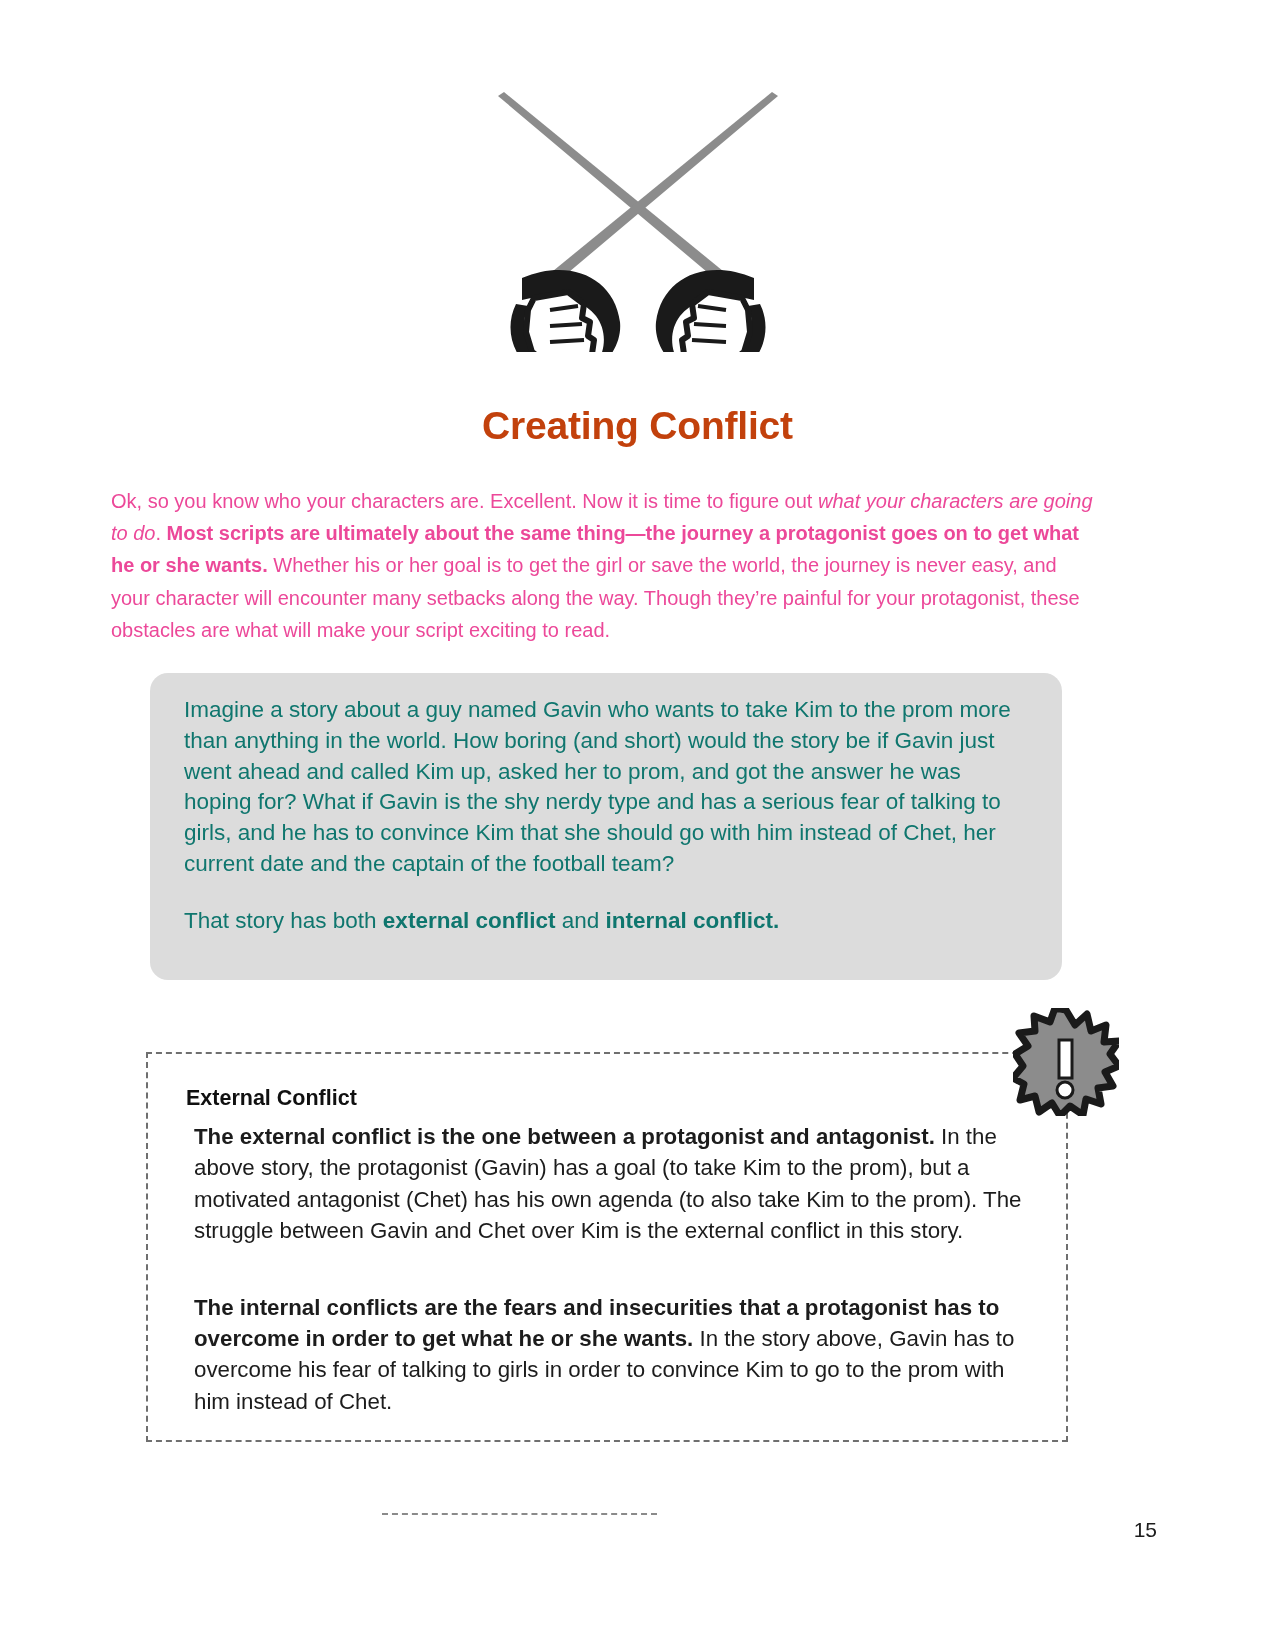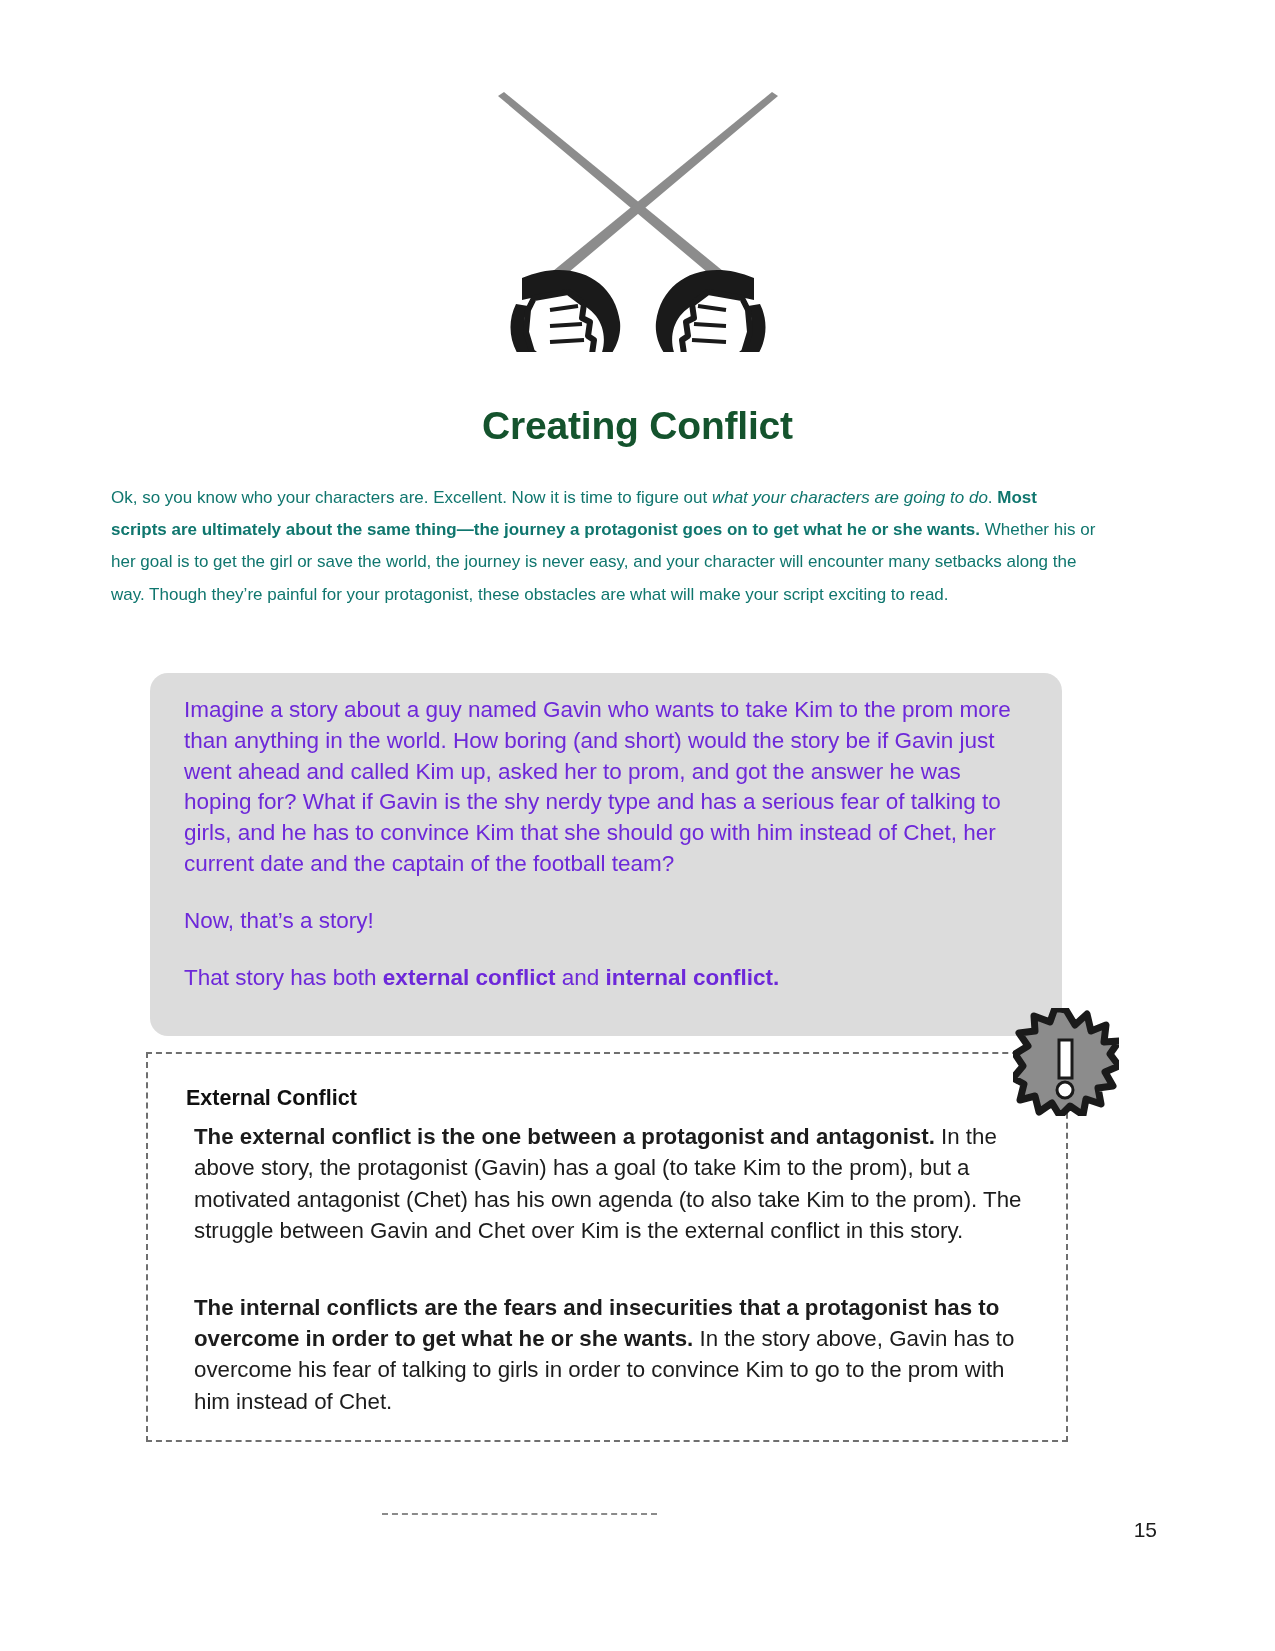--- a/index.html
+++ b/index.html
@@ -38,32 +38,32 @@
   
   .page-title {
     position: absolute;
     left: 0;
     right: 0;
     top: 378px;
     text-align: center;
     font-size: 39px;
     font-weight: bold;
     letter-spacing: -0.2px;
-    color: #14532d;
+    color: #c2410c;
   }
 
   
   .intro {
     position: absolute;
     left: 111px;
     top: 465px;
     width: 985px;
-    font-size: 17px;
+    font-size: 20px;
     line-height: 32.2px;
-    color: #0f766e;
+    color: #ec4899;
     text-align: left;
   }
   .intro i { font-style: italic; }
   .intro b { font-weight: bold; }
 
   
   .gray-box {
     position: absolute;
     left: 150px;
     top: 673px;
@@ -71,21 +71,21 @@
     min-height: 307px;
     background: #dcdcdc;
     border-radius: 18px;
     box-sizing: border-box;
     padding: 22px 34px 26px 34px;
   }
   .gray-box p {
     margin: 0 0 26px 0;
     font-size: 22.5px;
     line-height: 30.8px;
-    color: #6d28d9;
+    color: #0f766e;
   }
   .gray-box p:last-child { margin-bottom: 17px; }
   .gray-box b { font-weight: bold; }
 
   
   .dashed-box {
     position: absolute;
     left: 146px;
     top: 1052px;
     width: 922px;
@@ -175,21 +175,20 @@
       </g>
     </svg>
   </div>
 
   <h1 class="page-title">Creating Conflict</h1>
 
   <p class="intro"><span>Ok, so you know who your characters are. Excellent. Now it is time to figure out </span><i>what your characters are going to do</i><span>. </span><b>Most scripts are ultimately about the same thing—the journey a protagonist goes on to get what he or she wants.</b><span> Whether his or her goal is to get the girl or save the world, the journey is never easy, and your character will encounter many setbacks along the way. Though they’re painful for your protagonist, these obstacles are what will make your script exciting to read.</span></p>
 
   <div class="gray-box">
     <p>Imagine a story about a guy named Gavin who wants to take Kim to the prom more than anything in the world. How boring (and short) would the story be if Gavin just went ahead and called Kim up, asked her to prom, and got the answer he was hoping for? What if Gavin is the shy nerdy type and has a serious fear of talking to girls, and he has to convince Kim that she should go with him instead of Chet, her current date and the captain of the football team?</p>
-    <p>Now, that’s a story!</p>
     <p><span>That story has both </span><b>external conflict</b><span> and </span><b>internal conflict.</b></p>
   </div>
 
   <div class="dashed-box">
     <p class="sec-head">External Conflict</p>
     <p><b>The external conflict is the one between a protagonist and antagonist.</b><span> In the above story, the protagonist (Gavin) has a goal (to take Kim to the prom), but a motivated antagonist (Chet) has his own agenda (to also take Kim to the prom). The struggle between Gavin and Chet over Kim is the external conflict in this story.</span></p>
 
     <div class="block-gap"></div>
 
     <p><b>The internal conflicts are the fears and insecurities that a protagonist has to overcome in order to get what he or she wants.</b><span> In the story above, Gavin has to overcome his fear of talking to girls in order to convince Kim to go to the prom with him instead of Chet.</span></p>

